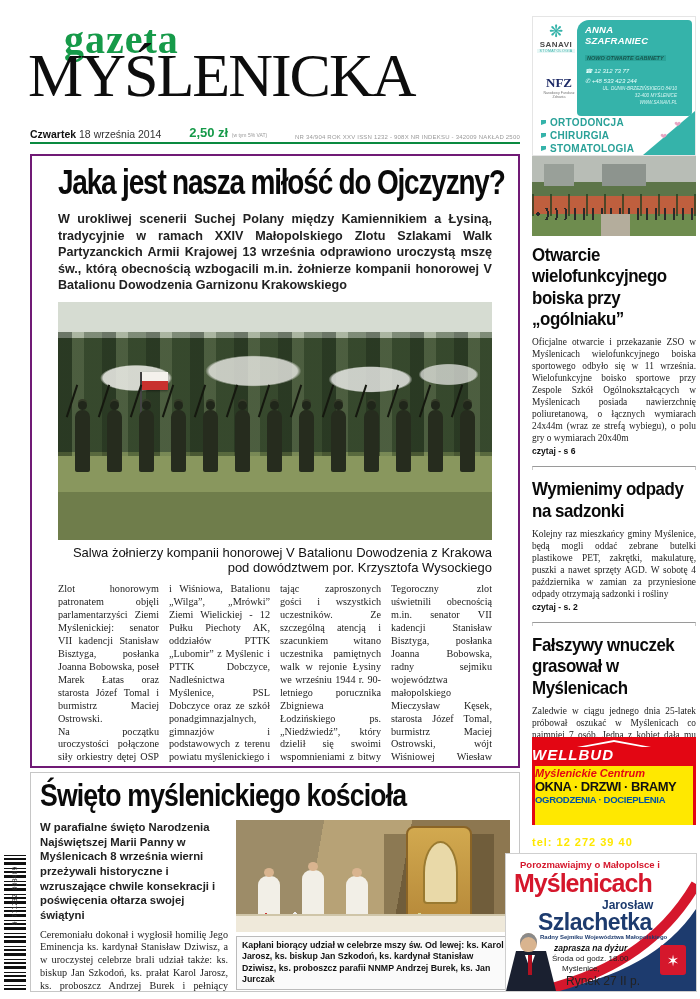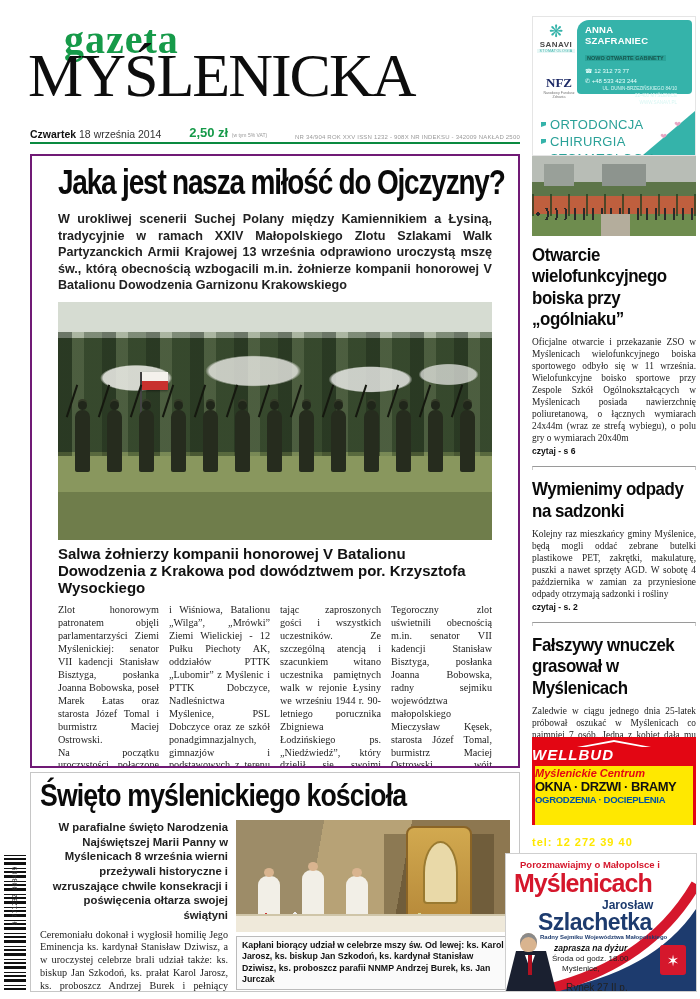--- a/index.html
+++ b/index.html
@@ -18,37 +18,37 @@
     display:flex; align-items:flex-end; justify-content:space-between;
     border-bottom:2px solid #0a8a40; padding-bottom:2px;
     font-family:"Liberation Sans", sans-serif; }
   .dl-date { font-size:10.5px; color:#333; } .dl-date b{ color:#111; }
   .dl-price { font-size:13px; font-weight:bold; color:#169a49; }
   .dl-price small { font-size:5px; color:#999; font-weight:normal; }
   .dl-info { font-size:6px; color:#999; letter-spacing:.2px; }
   
   .sanavi { position:absolute; left:532px; top:16px; width:164px; height:140px;
     background:#fff; border:1px solid #e5e5e5; font-family:"Liberation Sans", sans-serif; overflow:hidden;}
-  .sv-teal { position:absolute; left:44px; top:3px; right:3px; height:74px; background:#35b3aa;
-    border-radius:12px 4px 4px 4px; color:#fff; padding:4px 15px 0 8px; }
+  .sv-teal { position:absolute; left:44px; top:3px; right:3px; height:96px; background:#35b3aa;
+    border-radius:12px 4px 4px 4px; color:#fff; padding:4px 15px 0 8px;font-style:italic; }
   .sv-name { font-size:9.5px; font-weight:bold; letter-spacing:.2px; }
   .sv-sub  { font-size:5.5px; font-weight:bold; color:#17564f; background:#2aa399; display:inline-block; padding:0 2px; margin-top:1px;}
   .sv-line { font-size:6px; margin-top:3px; color:#eafffd; }
   .sv-tiny { font-size:4.6px; margin-top:2px; color:#d8f6f3; text-align:right; }
   .sv-logo { position:absolute; left:4px; top:6px; width:38px; text-align:center; }
   .sv-flower { color:#35b3aa; font-size:17px; line-height:1; }
   .sv-brand { font-size:8px; font-weight:bold; color:#4a4a4a; letter-spacing:.5px;}
   .sv-brand-sub { font-size:3.6px; color:#35b3aa; letter-spacing:.4px; background:#e8f7f6;}
   .sv-nfz { position:absolute; left:6px; top:58px; width:40px; text-align:center;}
   .sv-nfz-main { font-size:13px; font-weight:bold; color:#1d2a66; font-family:"Liberation Serif",serif;}
   .sv-nfz-sub { font-size:3.6px; color:#777; }
   .sv-services { position:absolute; left:8px; top:100px; }
   .sv-srow { display:flex; align-items:center; margin-bottom:2px; }
   .sv-bullet { width:5px; height:5px; background:#35b3aa; margin-right:4px; clip-path:polygon(0 0,100% 0,100% 65%,0 100%); }
-  .sv-stext { font-size:13px; font-weight:normal; color:#2aa198; letter-spacing:.3px;}
+  .sv-stext { font-size:10px; font-weight:bold; color:#2aa198; letter-spacing:.3px;}
   .sv-corner { position:absolute; right:0; bottom:0; width:52px; height:44px; background:#35b3aa;
     clip-path:polygon(100% 0,100% 100%,0 100%); }
   .sv-heart { position:absolute; color:#e7a6c3; font-size:8px; }
   
   .barcode-wrap { position:absolute; left:2px; top:852px; width:26px; height:142px; }
   .barcode { position:absolute; left:-56px; top:58px; width:138px; height:22px;
     transform:rotate(-90deg);
     background:repeating-linear-gradient(90deg,#111 0 2px,#fff 2px 4px,#111 4px 5px,#fff 5px 8px,#111 8px 11px,#fff 11px 13px); }
   .barcode-text { position:absolute; left:-56px; top:40px; width:138px; text-align:center;
     transform:rotate(-90deg); font-size:6.5px; font-family:"DejaVu Sans Mono",monospace; color:#333; }
@@ -72,35 +72,35 @@
       radial-gradient(ellipse 50px 18px at 90% 35%, rgba(240,240,238,.7) 0 55%, transparent 60%); }
   .soldiers { position:absolute; left:4%; top:108px; width:92%; display:flex; justify-content:space-between; }
   .soldier { position:relative; width:15px; height:62px; background:#262c1e; border-radius:7px 7px 2px 2px; }
   .soldier::before { content:""; position:absolute; left:3px; top:-9px; width:9px; height:9px;
     border-radius:50%; background:#20261a; box-shadow:0 -2px 0 0 #343b28; }
   .soldier::after { content:""; position:absolute; left:-4px; top:-26px; width:2px; height:34px;
     background:#15180f; transform:rotate(18deg); }
   .flag-pole { position:absolute; left:19%; top:70px; width:2px; height:80px; background:#444; }
   .flag { position:absolute; left:19.4%; top:70px; width:26px; height:18px;
     background:linear-gradient(#f4f1ec 0 50%, #c8312e 50% 100%); box-shadow:0 1px 2px rgba(0,0,0,.4);}
-  .caption-main { margin-top:5px; font-family:"Liberation Sans", sans-serif; font-weight:bold;
-    font-size:15px; color:#111; }
+  .caption-main { margin-top:5px; font-family:"Liberation Sans", sans-serif; font-weight:normal;
+    font-size:13px; color:#111;text-align:right; }
   .cols { display:flex; gap:10px; margin-top:8px; height:212px; overflow:hidden; }
   .col { flex:1; font-size:10.2px; line-height:1.27; text-align:justify;
     white-space:pre-line; color:#222; overflow:hidden; }
   
   .church-box { position:absolute; left:30px; top:772px; width:490px; height:220px;
     border:1px solid #c6c6c6; padding:5px 9px; overflow:hidden; }
   .church-head { font-family:"Liberation Sans", sans-serif; font-weight:bold; font-size:31px;
     letter-spacing:-1px; white-space:nowrap; color:#0a0a0a;
     transform:scaleX(.86); transform-origin:left center; }
   .church-row { display:flex; gap:8px; margin-top:6px; }
   .church-left { width:188px; flex:none; }
   .church-lead { font-family:"Liberation Sans", sans-serif; font-weight:bold; font-size:11.3px;
-    line-height:1.3; text-align:right; color:#222; }
+    line-height:1.3; text-align:left; color:#222; }
   .church-body { margin-top:6px; font-size:10.2px; line-height:1.25; text-align:justify; color:#222;}
   .church-right { flex:1; }
   .photo-church { position:relative; height:112px; overflow:hidden;
     background:linear-gradient(100deg,#9d8c68 0 30%, #b7a276 30% 60%, #8d7750 60% 100%); }
   .altar { position:absolute; right:14%; top:6px; width:24%; height:100%;
     background:linear-gradient(#d2a94f, #b28436); border:2px solid #8a6426; border-radius:8px 8px 0 0;
     box-shadow:-30px 0 0 -8px rgba(60,45,20,.35), 30px 0 0 -8px rgba(60,45,20,.35); }
   .altar::before { content:""; position:absolute; left:25%; top:12%; width:50%; height:55%;
     background:#e9d9a8; border-radius:50% 50% 4px 4px; border:2px solid #9a7a30; }
   .priest { position:absolute; bottom:8px; width:22px; height:48px; background:#f2efe7;
@@ -156,21 +156,21 @@
     border:1px solid #cfcfcf; overflow:hidden; font-family:"Liberation Sans", sans-serif; }
   .szl svg { position:absolute; left:0; top:0; }
   .szl-l1 { position:absolute; left:14px; top:5px; color:#d5172c; font-weight:bold; font-size:9.5px; }
   .szl-l2 { position:absolute; left:8px; top:15px; color:#d5172c; font-weight:bold; font-size:25px; letter-spacing:-1px;}
   .szl-fn { position:absolute; left:96px; top:44px; color:#1d3b6e; font-weight:bold; font-size:12px; }
   .szl-ln { position:absolute; left:32px; top:55px; color:#1d3b6e; font-weight:bold; font-size:23px; letter-spacing:-.5px;}
   .szl-role { position:absolute; left:34px; top:80px; color:#1d3b6e; font-weight:bold; font-size:6px; }
   .szl-inv { position:absolute; left:48px; top:89px; color:#111; font-weight:bold; font-style:italic; font-size:8.5px;}
   .szl-when { position:absolute; left:46px; top:100px; color:#222; font-size:8px; }
   .szl-wh1 { position:absolute; left:56px; top:110px; color:#222; font-size:8px; }
-  .szl-wh2 { position:absolute; left:60px; top:128px; color:#222; font-size:10px; }
+  .szl-wh2 { position:absolute; left:60px; top:120px; color:#222; font-size:12px; }
   .szl-man { position:absolute; left:0; bottom:0; width:50px; height:58px; }
   .szl-head { position:absolute; left:14px; top:0; width:17px; height:19px; border-radius:50% 50% 45% 45%;
     background:#d9b48f; box-shadow:inset 0 4px 0 #8a8a8a; }
   .szl-suit { position:absolute; left:0; bottom:0; width:50px; height:40px; background:#1a2030;
     clip-path:polygon(20% 0, 80% 0, 100% 100%, 0 100%); }
   .szl-shirt { position:absolute; left:19px; bottom:22px; width:10px; height:14px; background:#fff;
     clip-path:polygon(0 0, 100% 0, 50% 100%); }
   .szl-tie { position:absolute; left:22px; bottom:16px; width:4px; height:20px; background:#b01222; }
   .szl-crest { position:absolute; right:10px; bottom:16px; width:26px; height:30px; background:#d5172c;
     border-radius:3px; display:flex; align-items:center; justify-content:center; }

